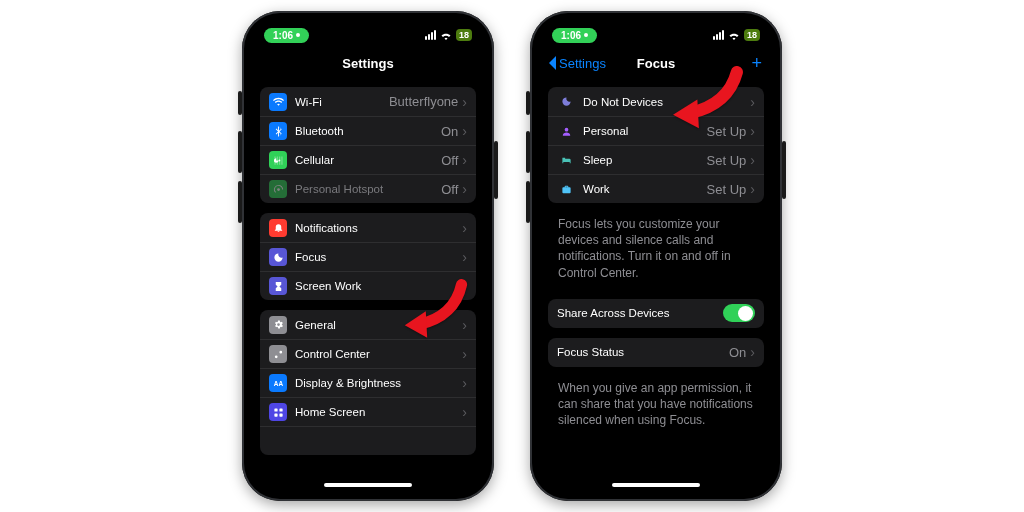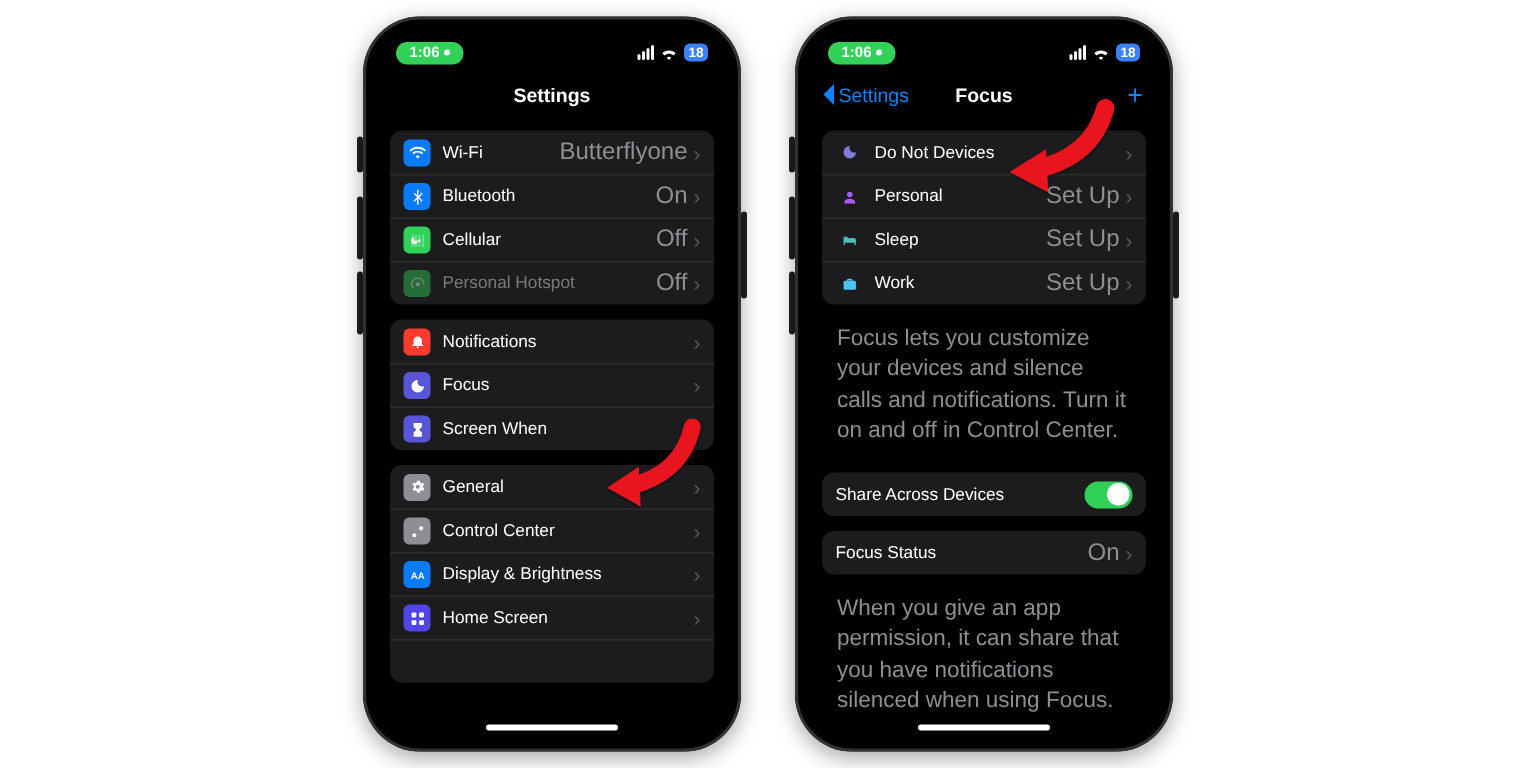--- a/index.html
+++ b/index.html
@@ -12,39 +12,39 @@
   .sb-r1{right:-4px;top:130px;width:4px;height:58px;}
   .screen{width:100%;height:100%;background:#000;border-radius:30px;overflow:hidden;position:relative;color:#fff;}
   .notch{position:absolute;top:0;left:50%;transform:translateX(-50%);width:108px;height:22px;background:#000;border-bottom-left-radius:14px;border-bottom-right-radius:14px;z-index:5;}
   .status{display:flex;justify-content:space-between;align-items:center;height:28px;padding:0 12px;font-size:10px;font-weight:600;}
   .pill{background:#32d158;border-radius:10px;padding:2px 9px;display:inline-flex;align-items:center;gap:3px;}
   .pill .dot{width:4px;height:4px;background:#fff;border-radius:50%;}
   .st-right{display:flex;align-items:center;gap:4px;}
   .bars{display:inline-flex;align-items:flex-end;gap:1px;}
   .bars span{width:2px;background:#fff;border-radius:1px;}
   .bars span:nth-child(1){height:4px;}.bars span:nth-child(2){height:6px;}.bars span:nth-child(3){height:8px;}.bars span:nth-child(4){height:10px;}
-  .batt{display:inline-flex;align-items:center;font-size:9px;background:#3b82f6;border-radius:4px;padding:1px 3px;}
+  .batt{display:inline-flex;align-items:center;font-size:9px;background:#4d7c0f;border-radius:4px;padding:1px 3px;}
   .nav{height:28px;display:flex;align-items:center;justify-content:center;position:relative;font-size:13px;font-weight:600;}
   .nav .back{position:absolute;left:8px;color:#0a84ff;font-weight:500;display:flex;align-items:center;gap:2px;}
   .nav .add{position:absolute;right:10px;color:#0a84ff;font-size:18px;font-weight:400;}
   .content{height:calc(100% - 60px);overflow:hidden;padding:0 8px;font-size:11.5px;}
   .group{background:#1c1c1e;border-radius:8px;margin:10px 0;overflow:hidden;}
   .row{display:flex;align-items:center;height:29px;padding:0 9px;position:relative;}
   .row + .row{border-top:0.5px solid #2e2e30;}
   .ico{width:18px;height:18px;border-radius:4px;margin-right:8px;display:flex;align-items:center;justify-content:center;font-size:10px;color:#fff;flex-shrink:0;}
   .ico svg{width:11px;height:11px;fill:#fff;}
   .lbl{flex:1;color:#fff;white-space:nowrap;overflow:hidden;text-overflow:ellipsis;}
-  .val{color:#8e8e93;margin-right:4px;font-size:16px;}
+  .val{color:#8e8e93;margin-right:4px;font-size:13px;}
   .chev{color:#5a5a5e;font-size:14px;line-height:1;}
   .toggle{width:32px;height:18px;background:#39393d;border-radius:9px;position:relative;}
   .toggle.on{background:#30d158;}
   .toggle .knob{position:absolute;top:1.5px;width:15px;height:15px;background:#fff;border-radius:50%;}
   .toggle .knob{left:2px;}
   .toggle.on .knob{left:auto;right:2px;}
-  .footer-text{color:#8e8e93;font-size:15px;line-height:1.35;padding:3px 10px 8px;}
+  .footer-text{color:#8e8e93;font-size:12px;line-height:1.35;padding:3px 10px 8px;}
   .home-ind{position:absolute;bottom:4px;left:50%;transform:translateX(-50%);width:88px;height:4px;background:#fff;border-radius:3px;}
   
   .arrow{position:absolute;pointer-events:none;z-index:20;}
   .arrow svg{filter:drop-shadow(0 1px 1px rgba(0,0,0,0.4));}
 </style>
 </head>
 <body>
 
 <div class="phone">
   <div class="side-btn sb-l1"></div>
@@ -138,21 +138,21 @@
             </span>
             <span class="lbl">Focus</span>
             <span class="chev">›</span>
           </div>
           <div class="row">
             <span class="ico" style="background: rgb(88, 86, 214);">
               <svg viewBox="0 0 24 24">
                 <path d="M6 2v6l4 4-4 4v6h12v-6l-4-4 4-4V2H6z"></path>
               </svg>
             </span>
-            <span class="lbl">Screen When</span>
+            <span class="lbl">Screen Work</span>
             <span class="chev">›</span>
           </div>
         </div>
         <div class="group">
           <div class="row">
             <span class="ico" style="background: rgb(142, 142, 147);">
               <svg viewBox="0 0 24 24">
                 <path d="M19.4 13a7.5 7.5 0 000-2l2.1-1.6-2-3.5-2.5 1a7.6 7.6 0 00-1.7-1l-.4-2.6h-4l-.4 2.6a7.6 7.6 0 00-1.7 1l-2.5-1-2 3.5L6.6 11a7.5 7.5 0 000 2l-2.1 1.6 2 3.5 2.5-1a7.6 7.6 0 001.7 1l.4 2.6h4l.4-2.6a7.6 7.6 0 001.7-1l2.5 1 2-3.5L19.4 13zM12 15a3 3 0 110-6 3 3 0 010 6z"></path>
               </svg>
             </span>

